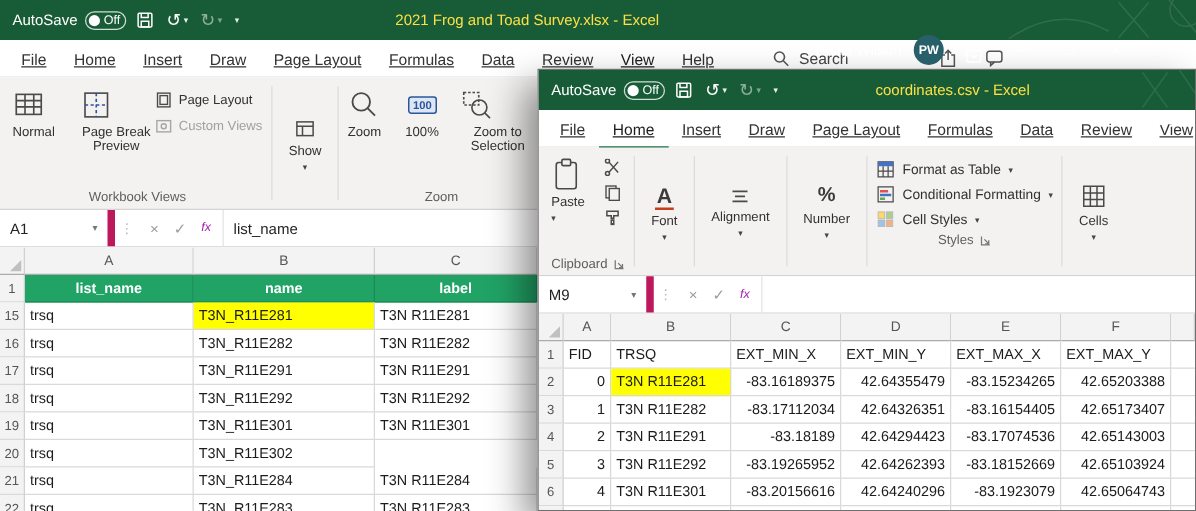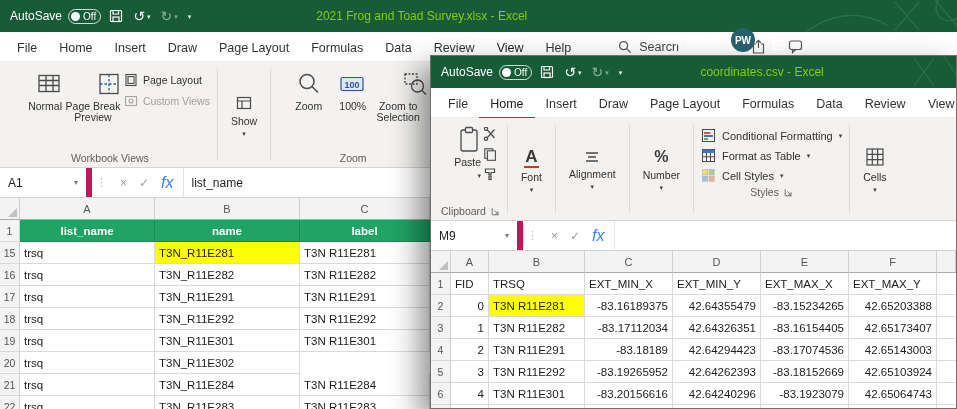--- a/index.html
+++ b/index.html
@@ -13,64 +13,64 @@
   
   .titlebar { height: 32px; background: #185c37; color: #fff; display: flex; align-items: center; gap: 8px; padding: 0 10px; position: relative; font-size: 12px; flex-shrink: 0; }
   .tb-art { position: absolute; right: 0; top: 0; pointer-events: none; }
   .autosave { display: flex; align-items: flex-start; gap: 6px; }
   .as-pill { display: flex; align-items: center; gap: 3px; border: 1px solid rgba(255,255,255,.8); border-radius: 9px; height: 15px; padding: 0 4px 0 2px; font-size: 10px; }
   .as-dot { width: 9px; height: 9px; border-radius: 50%; background: #fff; }
   .qat { display: flex; align-items: center; gap: 10px; }
   .qat-btn { display: flex; align-items: center; gap: 2px; color: #fff; font-size: 14px; line-height: 1; }
   .qat-btn .crt { font-size: 7px; opacity: .9; }
   .dim { opacity: .5; }
-  .tb-title { flex: 1; text-align: center; white-space: nowrap; overflow: hidden; color: #84cc16; z-index: 1; }
+  .tb-title { flex: 1; text-align: center; white-space: nowrap; overflow: hidden; color: #fde047; z-index: 1; }
   .tb-right { display: flex; align-items: center; gap: 10px; z-index: 1; margin-top: 48px; }
   .back .tb-right { padding-right: 40px; }
   .avatar { width: 24px; height: 24px; border-radius: 50%; background: #275f6b; color: #fff; font-size: 10px; font-weight: bold; display: flex; align-items: center; justify-content: center; }
   .wctl { width: 28px; text-align: center; font-size: 13px; line-height: 32px; }
 
   
   .menubar { height: 30px; background: #fff; display: flex; align-items: stretch; gap: 0; padding: 0 6px; font-size: 12.5px; color: #333; border-bottom: 1px solid #ececec; flex-shrink: 0; }
-  .mitem { display: flex; align-items: center; padding: 16px 11px; white-space: nowrap; }
+  .mitem { display: flex; align-items: center; padding: 16px 11px; white-space: nowrap; text-decoration: underline; }
   .mitem.active { box-shadow: inset 0 -3px 0 #217346; color: #1d1d1d; }
   .msearch { display: flex; align-items: center; gap: 7px; margin-left: 36px; color: #444; }
   .mspacer { flex: 1; }
   .mright { display: flex; align-items: center; gap: 22px; padding-right: 148px; }
 
   
   .ribbon { background: #f3f2f1; border-bottom: 1px solid #d6d4d2; display: flex; align-items: stretch; padding: 2px 6px 0; flex-shrink: 0; overflow: hidden; }
   .back .ribbon { height: 106px; }
   .front .ribbon { height: 103px; }
   .rb-group { display: flex; flex-direction: column; padding: 0 4px; }
   .rb-content { display: flex; flex: 1; align-items: flex-start; gap: 2px; }
   .rb-grouplabel { height: 18px; display: flex; align-items: center; justify-content: center; gap: 5px; font-size: 10.5px; color: #605e5c; white-space: nowrap; }
   .rb-sep { width: 1px; background: #dddbd9; margin: 5px 3px 7px; }
-  .bigbtn { display: flex; flex-direction: column; align-items: flex-end; text-align: center; padding-top: 5px; gap: 2px; font-size: 10.5px; line-height: 11px; color: #323130; }
+  .bigbtn { display: flex; flex-direction: column; align-items: flex-start; text-align: center; padding-top: 5px; gap: 2px; font-size: 10.5px; line-height: 11px; color: #323130; }
   .bigbtn .bicon { height: 30px; display: flex; align-items: center; justify-content: center; }
   .bigbtn .crt { font-size: 7px; color: #444; }
   .smallcol { display: flex; flex-direction: column; gap: 7px; padding-top: 9px; }
   .smallbtn { display: flex; align-items: center; gap: 5px; font-size: 10.5px; color: #323130; white-space: nowrap; }
   .smallbtn.disabled { color: #a19f9d; }
   .smallbtn.disabled svg { opacity: .45; }
   .collapsed { display: flex; flex-direction: column; align-items: center; justify-content: center; gap: 3px; flex: 1; font-size: 10.5px; color: #323130; padding: 0 6px; }
   .collapsed .crt { font-size: 7px; color: #444; }
   .styles-rows { display: flex; flex-direction: column; justify-content: flex-start; gap: 5px; padding-top: 8px; }
   .styles-row { display: flex; align-items: center; gap: 6px; font-size: 11px; color: #323130; white-space: nowrap; }
   .styles-row .crt { font-size: 7px; color: #444; }
   .biga { font-size: 17px; font-weight: bold; color: #3b3b3b; border-bottom: 2px solid #c43e1c; line-height: 19px; padding: 0 1px; }
   .bigpct { font-size: 16px; font-weight: bold; color: #3b3b3b; }
 
   
   .fbar { height: 30px; background: #fff; border-bottom: 1px solid #d4d4d4; display: flex; align-items: stretch; font-size: 12px; flex-shrink: 0; }
   .namebox { width: 92px; display: flex; align-items: center; justify-content: space-between; padding: 0 8px; border-right: 6px solid #be185d; color: #222; }
   .namebox .crt { font-size: 8px; color: #777; }
   .fdots { display: flex; align-items: center; padding: 0 4px; color: #b9b9b9; font-size: 11px; }
   .fx-zone { display: flex; align-items: center; gap: 12px; padding: 0 9px; border-right: 1px solid #e3e3e3; color: #9a9a9a; }
-  .fx-it { font-style: italic; color: #3b82f6; font-size: 16px; }
+  .fx-it { font-style: italic; color: #a21caf; font-size: 10px; }
   .fcontent { flex: 1; display: flex; align-items: center; padding: 0 8px; color: #1f1f1f; }
 
   
   .sheet { flex: 1; background: #fff; overflow: hidden; display: flex; flex-direction: column; }
   .win { display: flex; flex-direction: column; }
   .shrow { display: flex; height: 22px; flex-shrink: 0; }
   .hdrrow .colhdr, .hdrrow .corner { background: #f3f3f3; border-right: 1px solid #d0d0d0; border-bottom: 1px solid #ababab; color: #555; font-size: 11px; display: flex; align-items: center; justify-content: center; }
   .corner { position: relative; }
   .corner::after { content: ""; position: absolute; right: 2px; bottom: 2px; border-style: solid; border-width: 0 0 9px 9px; border-color: transparent transparent #c0c0c0 transparent; }
   .rownum { background: #f3f3f3; border-right: 1px solid #d0d0d0; border-bottom: 1px solid #d9d9d9; color: #555; font-size: 10.5px; display: flex; align-items: center; justify-content: center; }
@@ -477,34 +477,34 @@
           <span class="crt">▾</span>
         </div>
       </div>
       <div class="rb-sep"></div>
 
       <div class="rb-group">
         <div class="styles-rows">
           <div class="styles-row">
             <svg width="15" height="15" viewBox="0 0 15 15" fill="none" stroke="#4a4a4a" stroke-width="1">
                 <rect x="1.5" y="1.5" width="12" height="12"></rect>
+                <rect x="1.5" y="1.5" width="12" height="3.5" fill="#4472c4" stroke="none"></rect>
+                <path d="M1.5 8.8 H13.5 M5.5 5 V13.5 M9.5 5 V13.5"></path>
+              </svg>
+            <span>Format as Table</span>
+            <span class="crt">▾</span>
+          </div>
+          <div class="styles-row">
+            <svg width="15" height="15" viewBox="0 0 15 15" fill="none" stroke="#4a4a4a" stroke-width="1">
+                <rect x="1.5" y="1.5" width="12" height="12"></rect>
                 <path d="M3 5 H9.5" stroke="#e05252" stroke-width="2"></path>
                 <path d="M3 8 H12" stroke="#4472c4" stroke-width="2"></path>
                 <path d="M3 11 H7" stroke="#6aa84f" stroke-width="2"></path>
               </svg>
             <span>Conditional Formatting</span>
-            <span class="crt">▾</span>
-          </div>
-          <div class="styles-row">
-            <svg width="15" height="15" viewBox="0 0 15 15" fill="none" stroke="#4a4a4a" stroke-width="1">
-                <rect x="1.5" y="1.5" width="12" height="12"></rect>
-                <rect x="1.5" y="1.5" width="12" height="3.5" fill="#4472c4" stroke="none"></rect>
-                <path d="M1.5 8.8 H13.5 M5.5 5 V13.5 M9.5 5 V13.5"></path>
-              </svg>
-            <span>Format as Table</span>
             <span class="crt">▾</span>
           </div>
           <div class="styles-row">
             <svg width="15" height="15" viewBox="0 0 15 15">
                 <rect x="1.5" y="1.5" width="5.2" height="5.2" fill="#ffd965" stroke="#b7b7b7" stroke-width=".7"></rect>
                 <rect x="8" y="1.5" width="5.2" height="5.2" fill="#a9d08e" stroke="#b7b7b7" stroke-width=".7"></rect>
                 <rect x="1.5" y="8" width="5.2" height="5.2" fill="#9dc3e6" stroke="#b7b7b7" stroke-width=".7"></rect>
                 <rect x="8" y="8" width="5.2" height="5.2" fill="#f4b183" stroke="#b7b7b7" stroke-width=".7"></rect>
               </svg>
             <span>Cell Styles</span>

